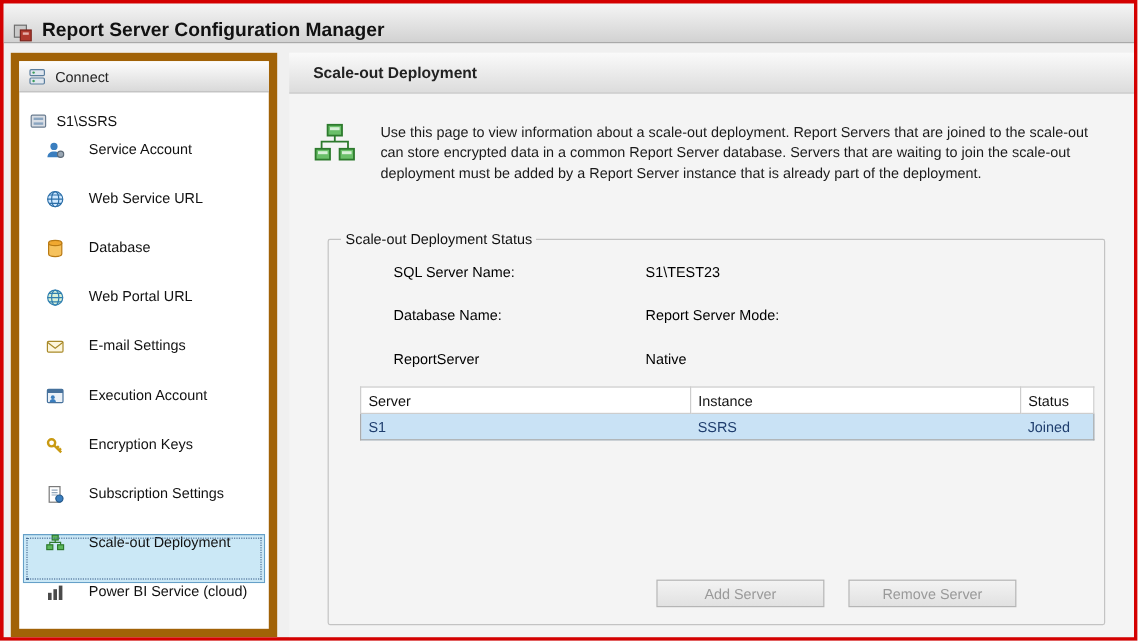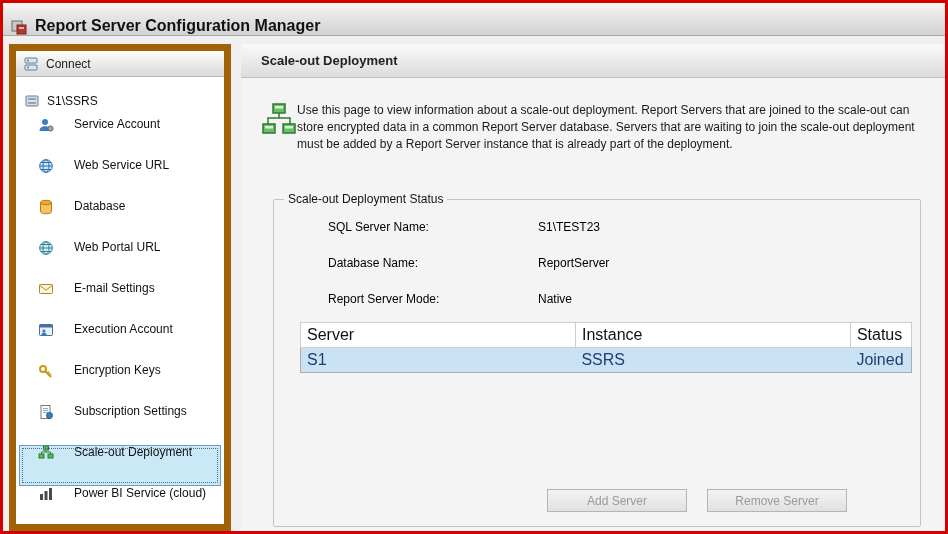--- a/index.html
+++ b/index.html
@@ -33,32 +33,32 @@
                       margin:0 3px; padding-left:19px; }
   .icon16{ width:16px; height:16px; flex:none; display:inline-block; }
 
   
   .main{ flex:1; min-width:0; background:#f4f4f4; display:flex; flex-direction:column; }
   .main-header{ height:34px; flex:none; background:linear-gradient(#fafafa,#dcdcdc);
                 border-bottom:1px solid #c0c0c0; display:flex; align-items:center;
                 padding-left:20px; font-size:13px; font-weight:bold; color:#222; }
   .main-content{ flex:1; padding:24px 24px 0 20px; }
 
-  .desc-row{ display:flex; align-items:flex-start; }
+  .desc-row{ display:flex; gap:20px; align-items:flex-start; }
   .desc-text{ font-size:12px; line-height:1.4; color:#1a1a1a; max-width:645px; }
 
   .groupbox{ margin:40px 0 0 12px; border:1px solid #c3c3c3; border-radius:2px;
              padding:4px 8px 14px 26px; background:transparent; }
   .groupbox legend{ font-size:12px; color:#111; padding:0 4px; margin-left:-16px; }
 
   .fields{ margin:10px 0 0 28px; display:grid; grid-template-columns:210px auto;
            row-gap:22px; font-size:12px; color:#000; }
 
   table.servers{ width:100%; border-collapse:collapse; margin-top:16px;
-                 font-size:16px; border:1px solid #ababab; table-layout:fixed; }
+                 font-size:12px; border:1px solid #ababab; table-layout:fixed; }
   table.servers th{ background:#fff; border:1px solid #cdcdcd; text-align:left;
                     font-weight:normal; padding:3px 6px; height:22px; color:#111;
                     cursor:default; }
   table.servers td{ padding:3px 6px; height:22px; }
   tr.selected td{ background:#c9e2f5; color:#1f3e6e; }
   .col-server{ width:45%; } .col-instance{ width:45%; } .col-status{ width:10%; }
 
   .btn-row{ display:flex; justify-content:flex-end; gap:20px; margin:116px 65px 0 0; }
   button.win-btn{ width:140px; height:23px; font-size:12px; font-family:inherit;
                   background:linear-gradient(#f3f3f3,#e1e1e1); border:1px solid #b5b5b5;
@@ -245,22 +245,22 @@
           <p class="desc-text">Use this page to view information about a scale-out deployment. Report Servers that are joined to the scale-out can store encrypted data in a common Report Server database. Servers that are waiting to join the scale-out deployment must be added by a Report Server instance that is already part of the deployment.</p>
         </div>
 
         <fieldset class="groupbox">
           <legend>Scale-out Deployment Status</legend>
 
           <div class="fields">
             <span>SQL Server Name:</span>
             <span>S1\TEST23</span>
             <span>Database Name:</span>
+            <span>Report Server Mode:</span>
             <span>ReportServer</span>
-            <span>Report Server Mode:</span>
             <span>Native</span>
           </div>
 
           <table class="servers">
             <thead>
               <tr>
                 <th class="col-server">Server</th>
                 <th class="col-instance">Instance</th>
                 <th class="col-status">Status</th>
               </tr>

